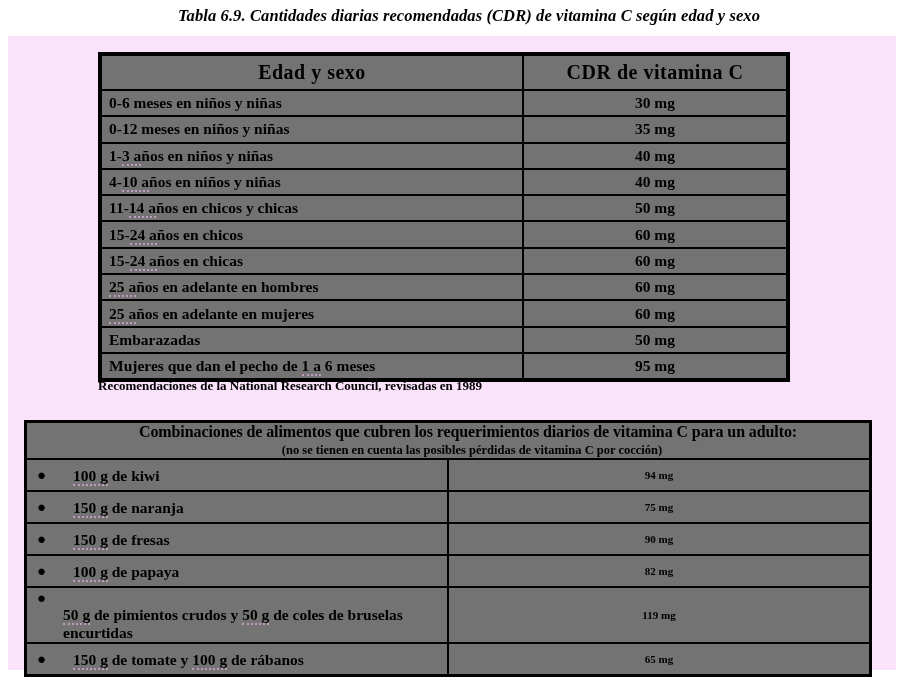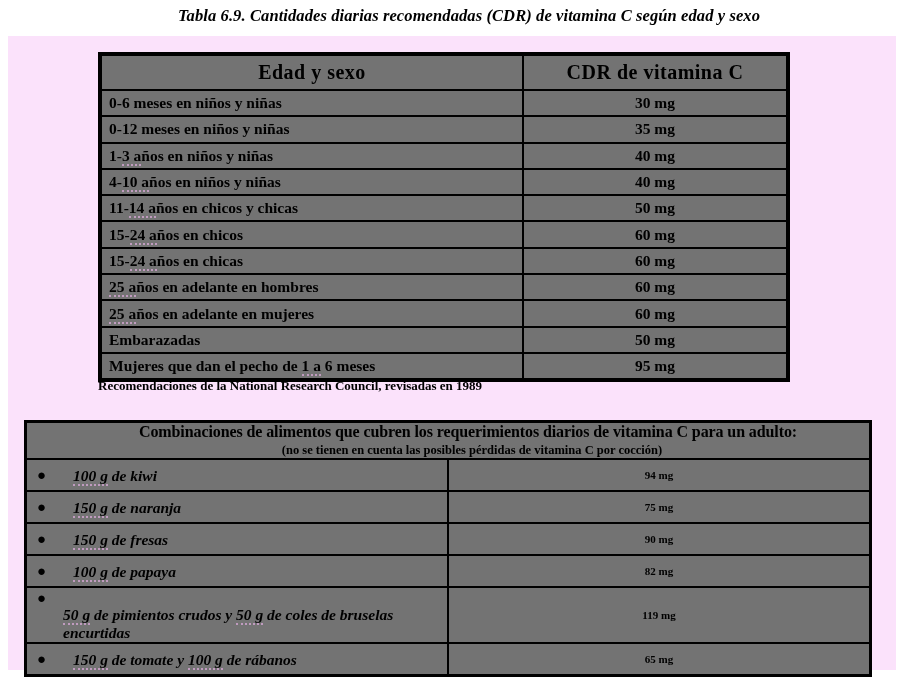--- a/index.html
+++ b/index.html
@@ -130,21 +130,20 @@
     font-size: 12.5px;
     font-weight: bold;
     margin-top: 2px;
     white-space: nowrap;
     margin-left: 48px;
   }
   #combo-table td.food {
     height: 30px;
     font-size: 15.5px;
     padding-left: 10px;
-    font-style: italic;
   }
   #combo-table td.amount {
     width: 128px;
     font-size: 11px;
     text-align: center;
   }
   .bullet {
     display: inline-block;
     width: 10px;
     font-size: 15px;

